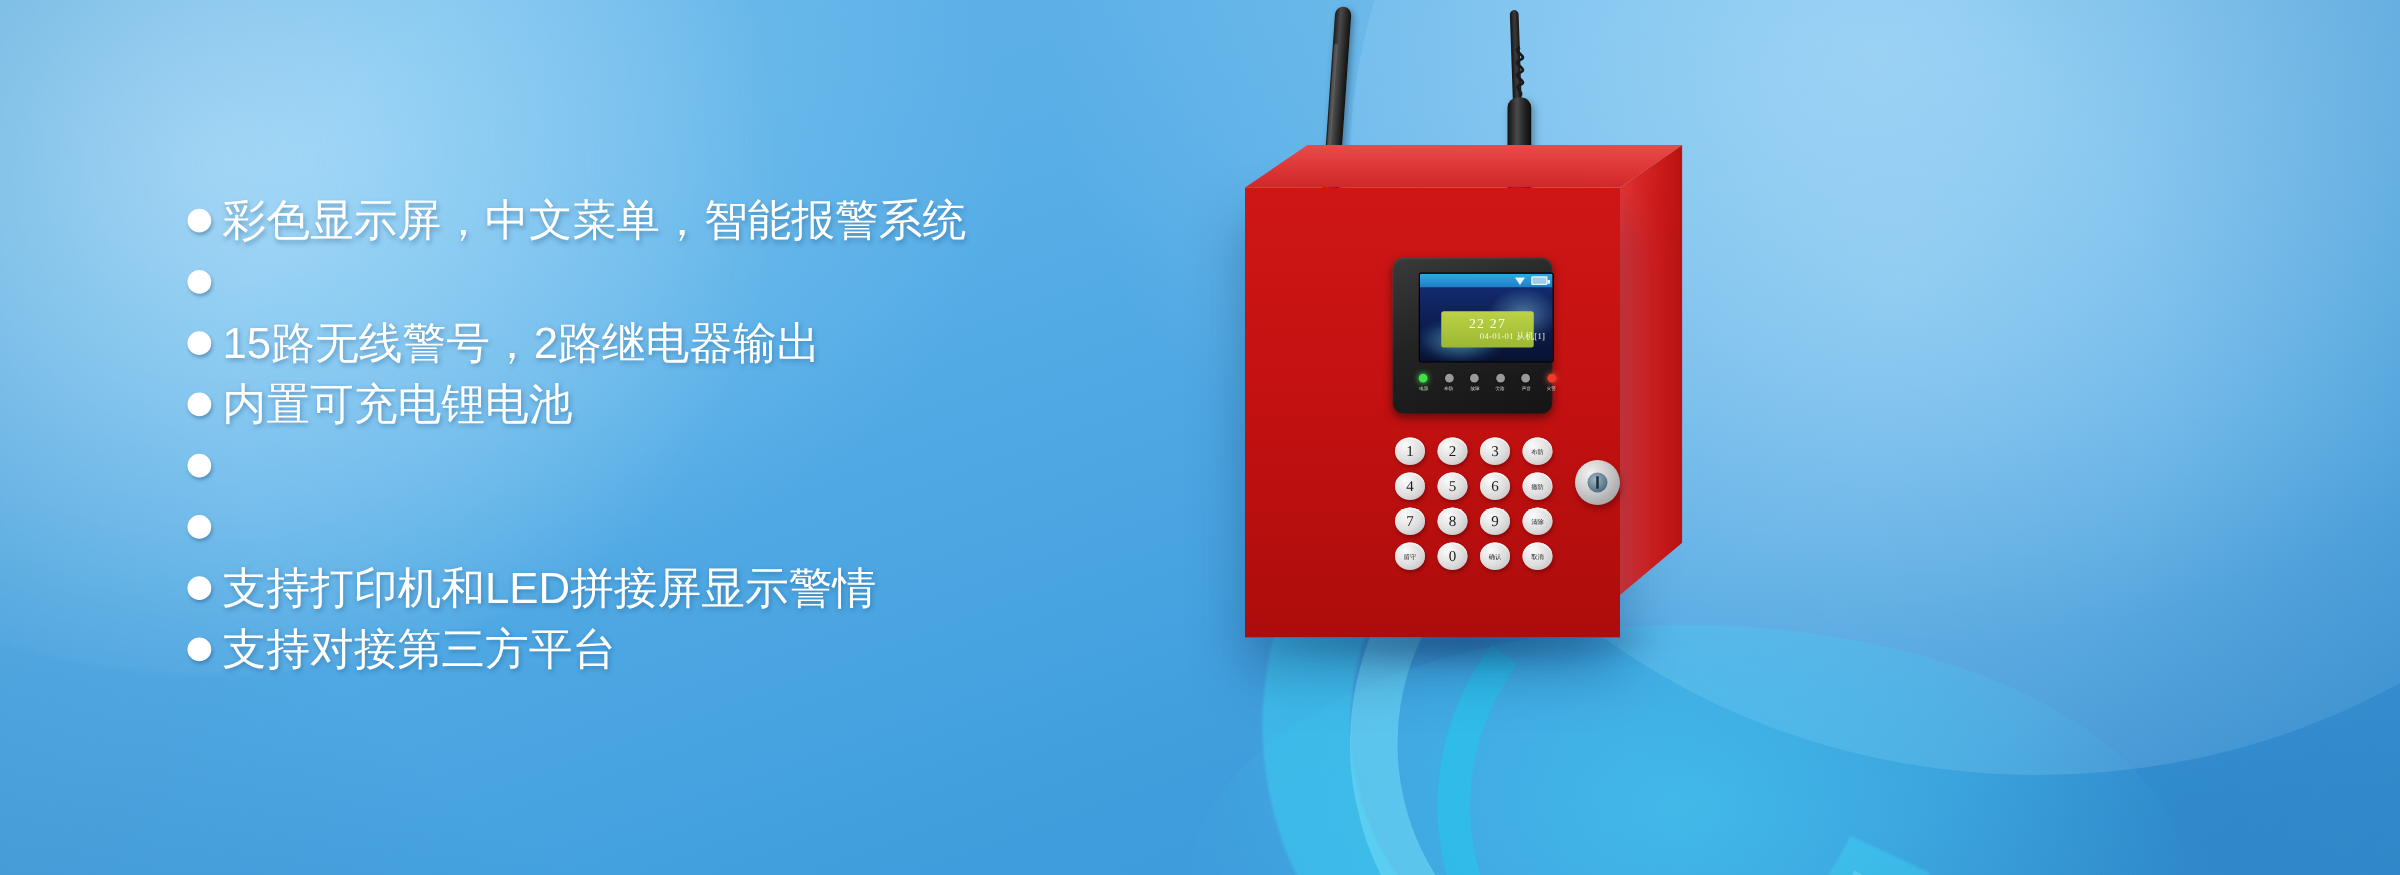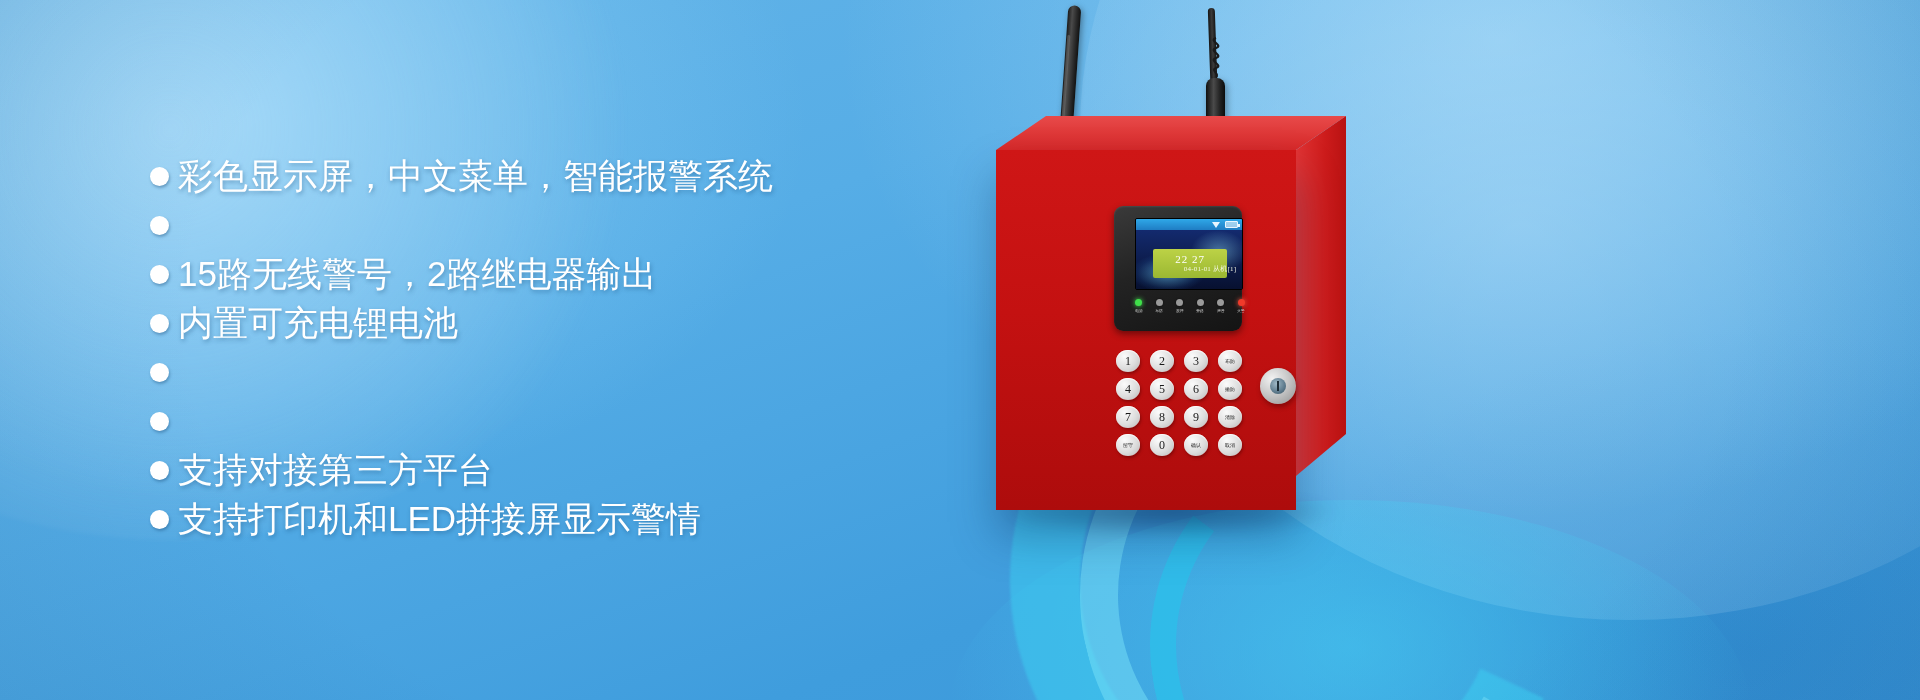--- a/index.html
+++ b/index.html
@@ -261,25 +261,25 @@
         <span class="feature-text">内置可充电锂电池</span>
       </li>
       <li>
         <span class="bullet"></span>
       </li>
       <li>
         <span class="bullet"></span>
       </li>
       <li>
         <span class="bullet"></span>
+        <span class="feature-text">支持打印机和LED拼接屏显示警情</span>
+      </li>
+      <li>
+        <span class="bullet"></span>
         <span class="feature-text">支持对接第三方平台</span>
-      </li>
-      <li>
-        <span class="bullet"></span>
-        <span class="feature-text">支持打印机和LED拼接屏显示警情</span>
       </li>
     </ul>
   </div>
 
   <div id="device">
 
     <div id="antenna-left" class="ant"></div>
     <div id="antenna-right" class="ant"></div>
     <svg id="antenna-right-coil" viewBox="0 0 20 42">
       <path d="M10 2 C2 5 18 9 10 12 C2 15 18 19 10 22 C2 25 18 29 10 32 C4 34 14 38 10 41" fill="none" stroke="#1a1a1a" stroke-width="2.2"></path>

